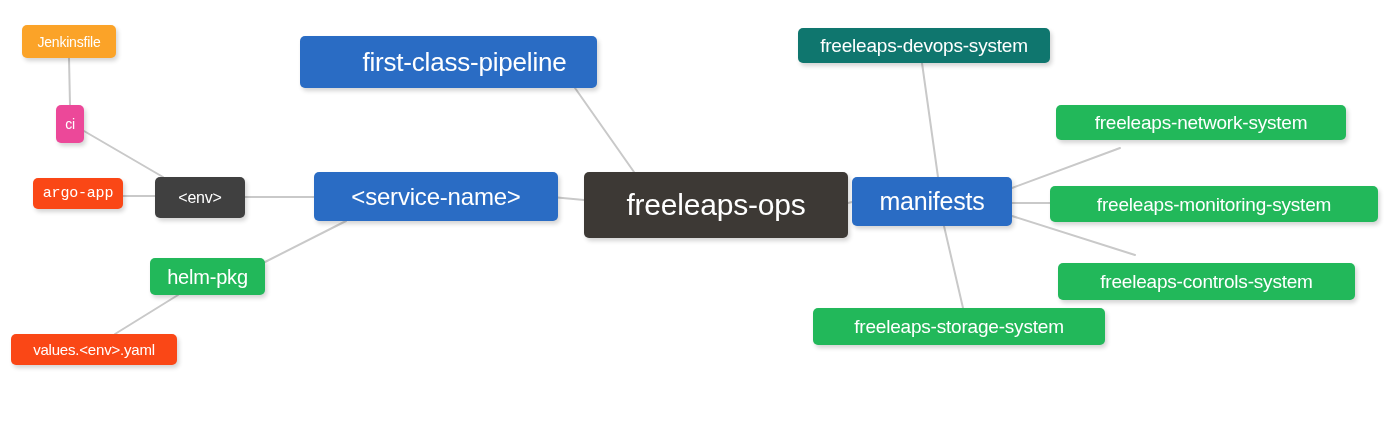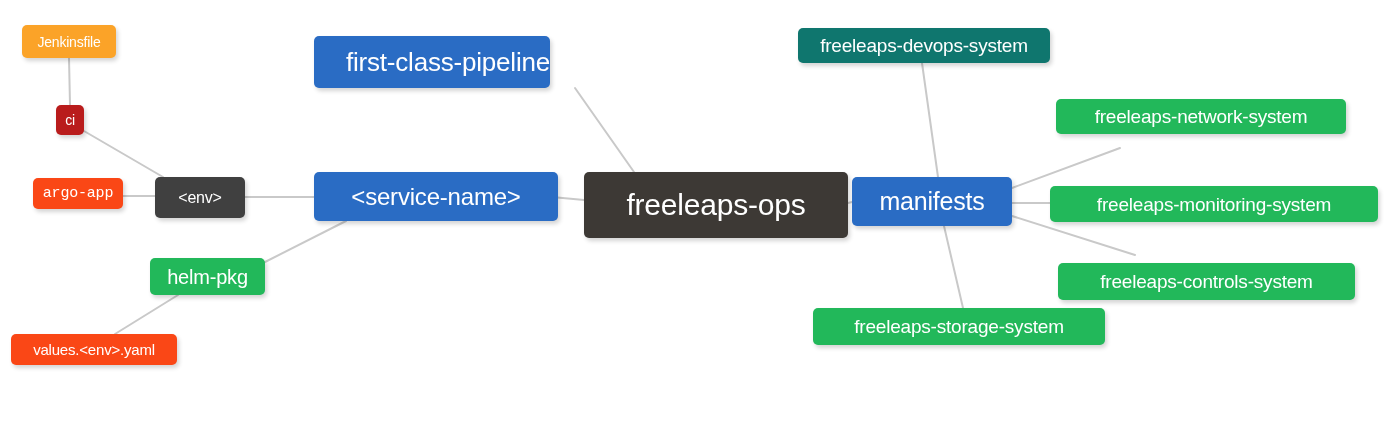--- a/index.html
+++ b/index.html
@@ -60,27 +60,27 @@
       <line x1="178" y1="295" x2="115" y2="334" stroke="#c9c9c9" stroke-width="2" stroke-linecap="round"></line>
       <line x1="938" y1="177" x2="922" y2="63" stroke="#c9c9c9" stroke-width="2" stroke-linecap="round"></line>
       <line x1="1012" y1="188" x2="1120" y2="148" stroke="#c9c9c9" stroke-width="2" stroke-linecap="round"></line>
       <line x1="1012" y1="203" x2="1050" y2="203" stroke="#c9c9c9" stroke-width="2" stroke-linecap="round"></line>
       <line x1="1012" y1="216" x2="1135" y2="255" stroke="#c9c9c9" stroke-width="2" stroke-linecap="round"></line>
       <line x1="944" y1="226" x2="963" y2="308" stroke="#c9c9c9" stroke-width="2" stroke-linecap="round"></line>
     </svg>
   <div id="node-layer">
       <div class="node" style="left: 584px; top: 172px; width: 264px; height: 66px; background: rgb(61, 57, 53); font-size: 30px;">freeleaps-ops</div>
       <div class="node" style="left: 314px; top: 172px; width: 244px; height: 49px; background: rgb(42, 108, 196); font-size: 24px;">&lt;service-name&gt;</div>
-      <div class="node" style="left: 314px; top: 36px; width: 236px; height: 52px; background: rgb(42, 108, 196); font-size: 26px; padding-left: 32px;">first-class-pipeline</div>
+      <div class="node" style="left: 300px; top: 36px; width: 297px; height: 52px; background: rgb(42, 108, 196); font-size: 26px; padding-left: 32px;">first-class-pipeline</div>
       <div class="node" style="left: 852px; top: 177px; width: 160px; height: 49px; background: rgb(42, 108, 196); font-size: 25px;">manifests</div>
       <div class="node" style="left: 155px; top: 177px; width: 90px; height: 41px; background: #404040; font-size: 16px;">&lt;env&gt;</div>
       <div class="node" style="left: 150px; top: 258px; width: 115px; height: 37px; background: rgb(34, 184, 90); font-size: 20px;">helm-pkg</div>
       <div class="node" style="left: 798px; top: 28px; width: 252px; height: 35px; background: #0f766e; font-size: 19px;">freeleaps-devops-system</div>
-      <div class="node" style="left: 1056px; top: 99px; width: 290px; height: 35px; background: rgb(34, 184, 90); font-size: 19px;">freeleaps-network-system</div>
+      <div class="node" style="left: 1056px; top: 105px; width: 290px; height: 35px; background: rgb(34, 184, 90); font-size: 19px;">freeleaps-network-system</div>
       <div class="node" style="left: 1050px; top: 186px; width: 328px; height: 36px; background: rgb(34, 184, 90); font-size: 19px;">freeleaps-monitoring-system</div>
       <div class="node" style="left: 1058px; top: 255px; width: 297px; height: 37px; background: rgb(34, 184, 90); font-size: 19px; margin-top: 8px;">freeleaps-controls-system</div>
       <div class="node" style="left: 813px; top: 308px; width: 292px; height: 37px; background: rgb(34, 184, 90); font-size: 19px;">freeleaps-storage-system</div>
       <div class="node" style="left: 22px; top: 25px; width: 94px; height: 33px; background: rgb(251, 163, 40); font-size: 14px;">Jenkinsfile</div>
-      <div class="node" style="left: 56px; top: 105px; width: 28px; height: 30px; background: #b91c1c; font-size: 14px;">ci</div>
+      <div class="node" style="left: 56px; top: 105px; width: 28px; height: 38px; background: #ec4899; font-size: 14px;">ci</div>
       <div class="node" style="left: 33px; top: 178px; width: 90px; height: 31px; background: rgb(250, 71, 22); font-size: 15px; font-family: Liberation Mono, monospace;">argo-app</div>
       <div class="node" style="left: 11px; top: 334px; width: 166px; height: 31px; background: rgb(250, 71, 22); font-size: 15px;">values.&lt;env&gt;.yaml</div>
     </div>
 </div>
 
 </body></html>

